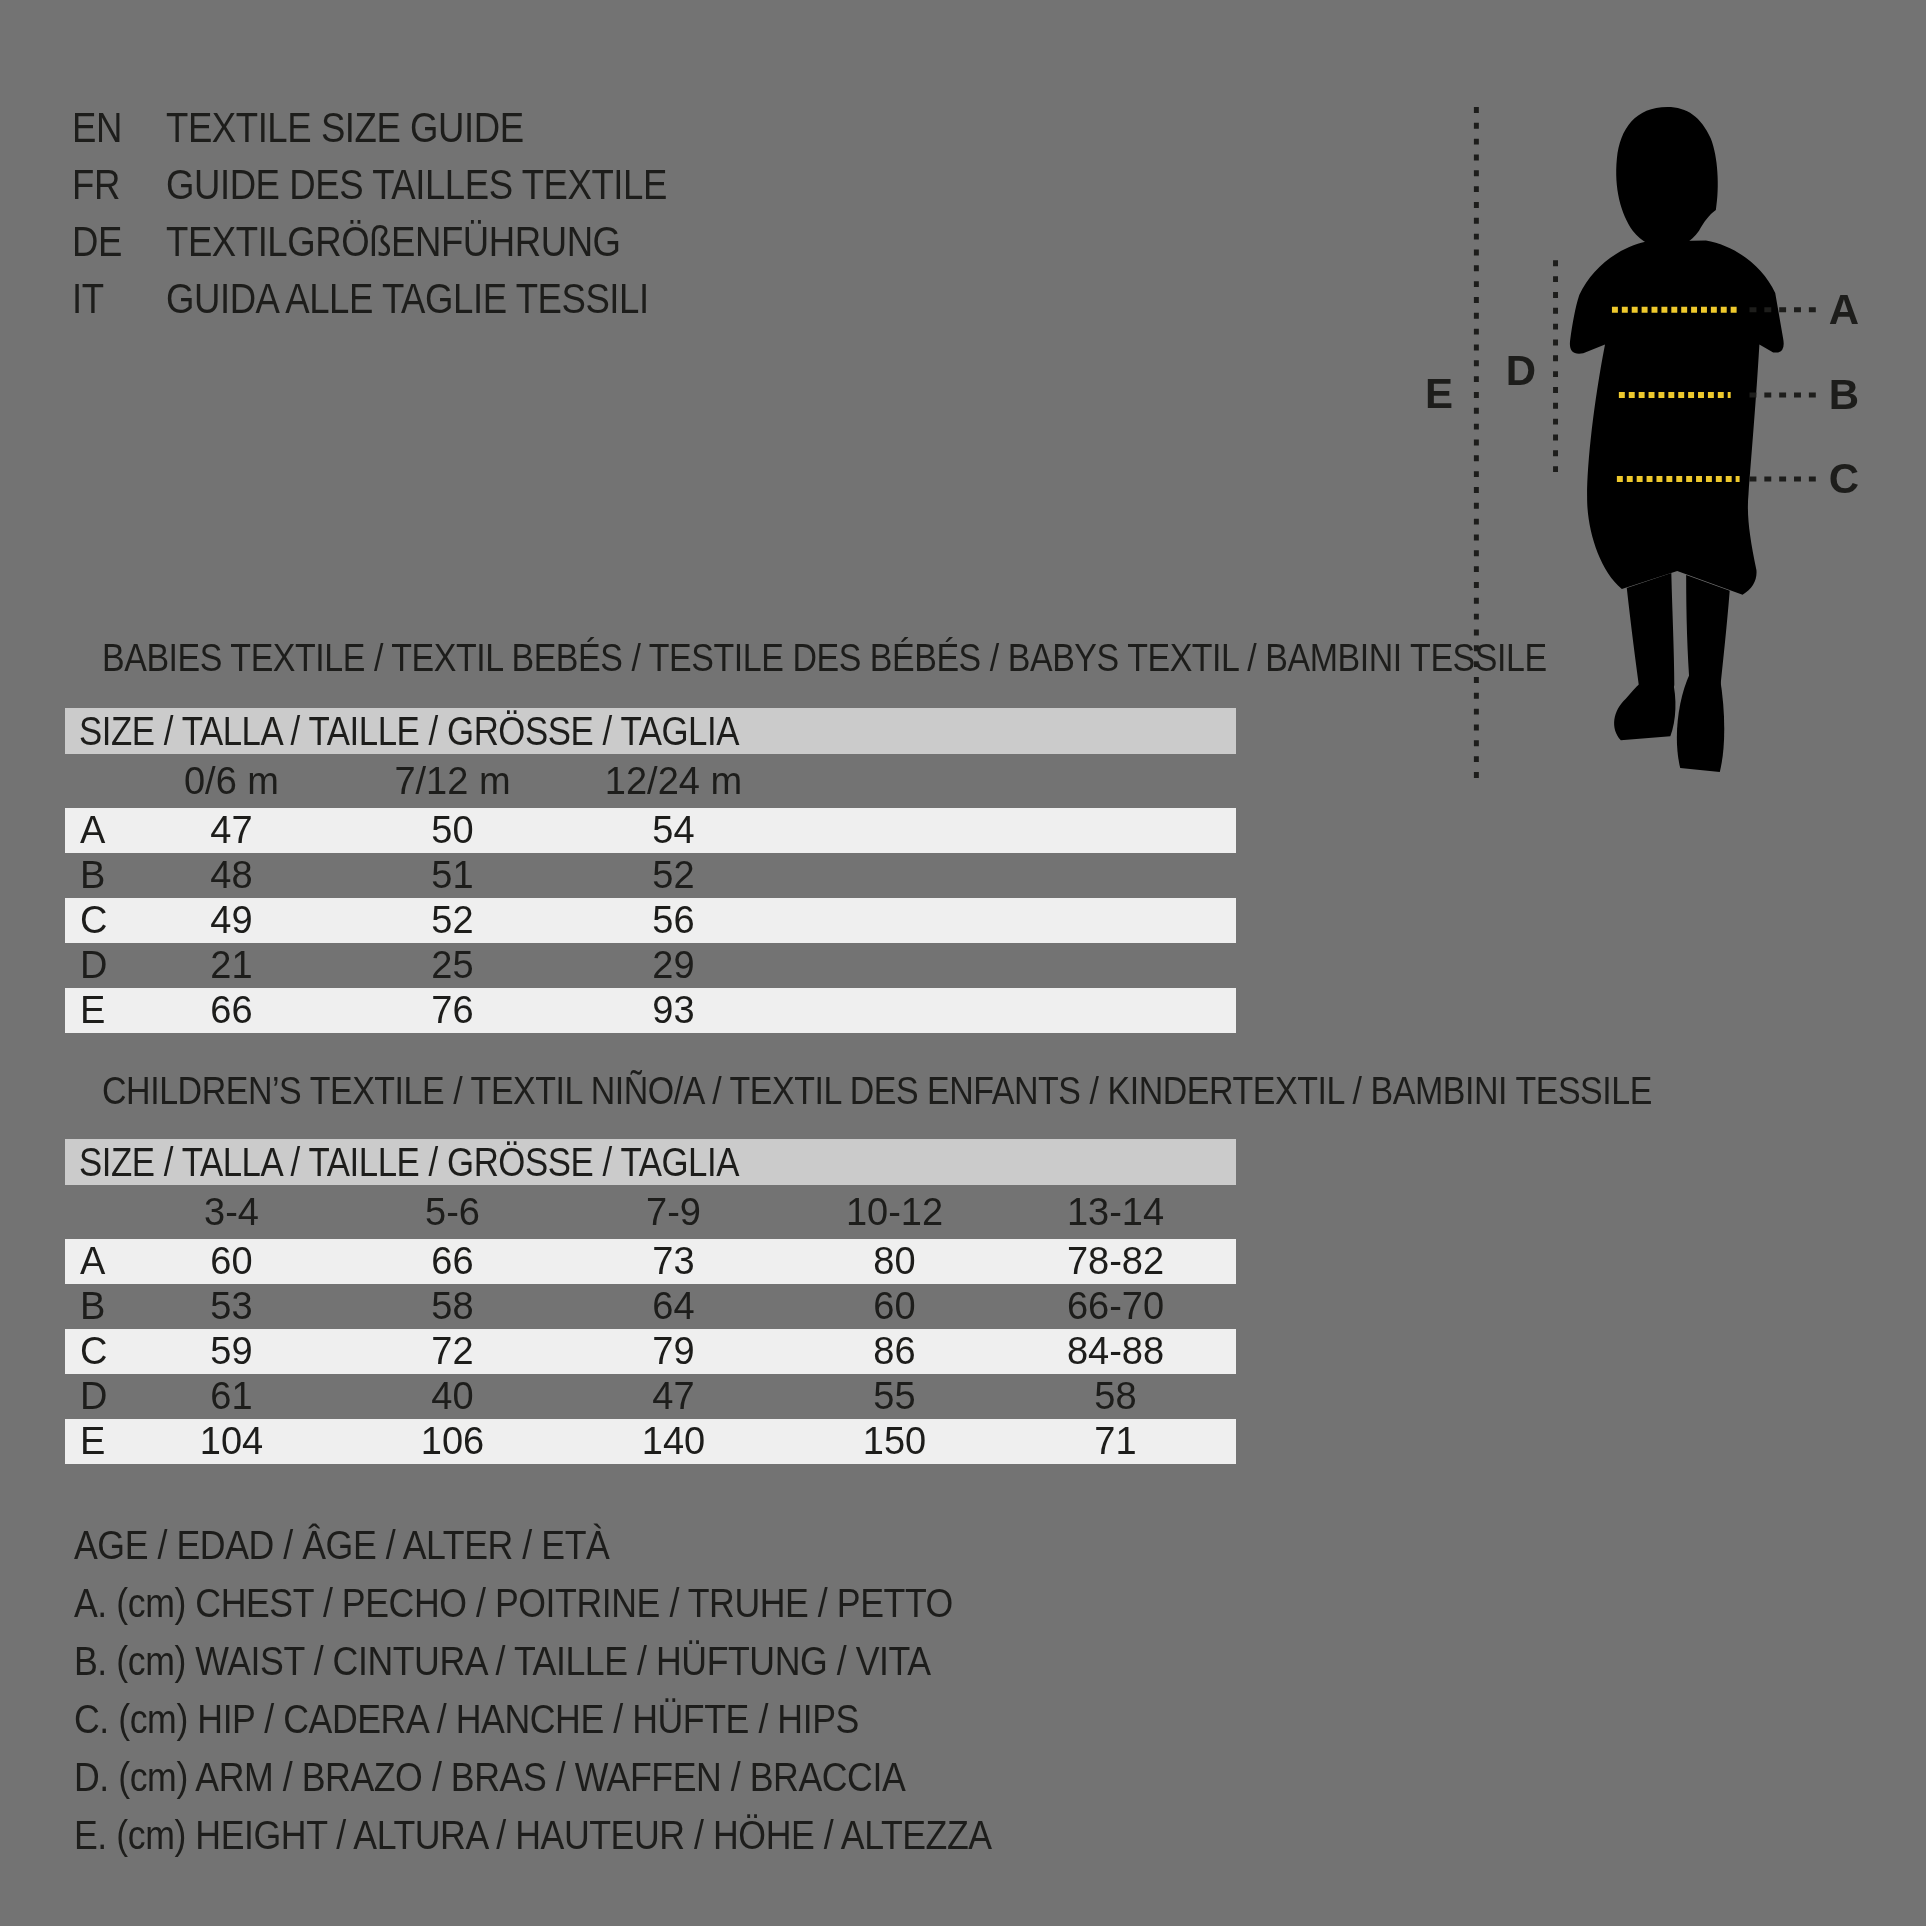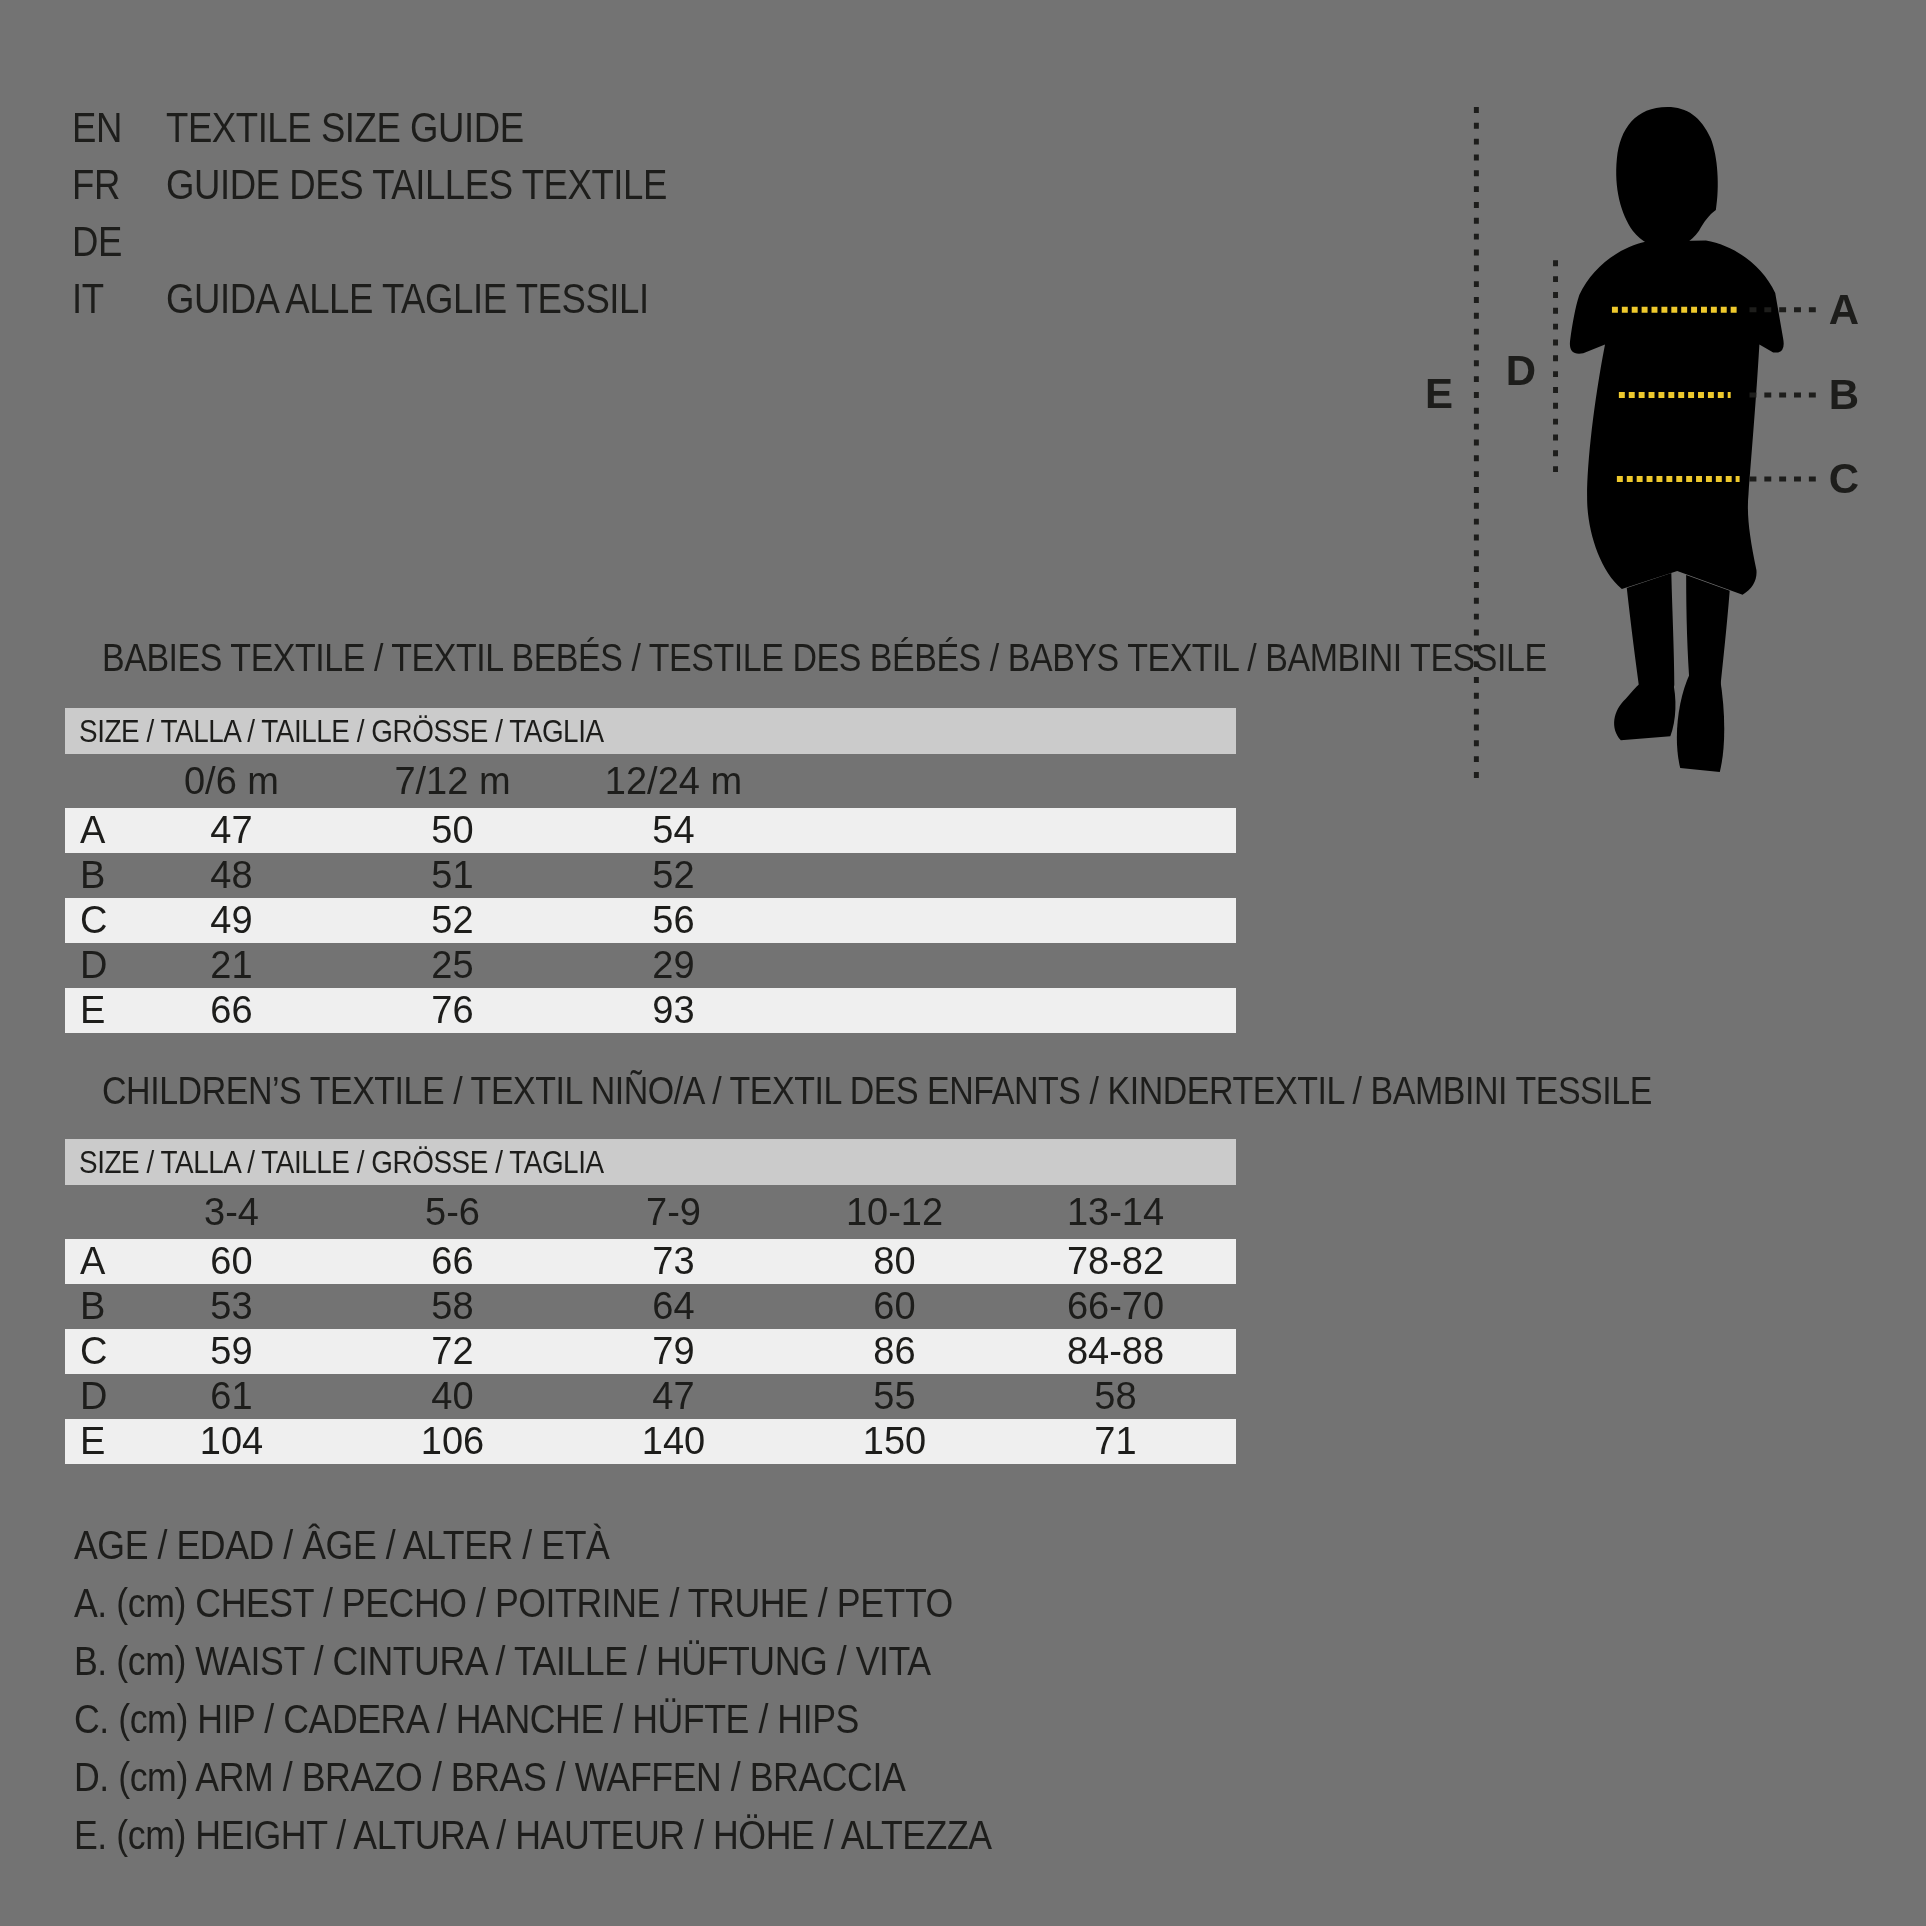--- a/index.html
+++ b/index.html
@@ -12,21 +12,21 @@
 
   
   #languages{position:absolute;left:72px;top:99px;}
   .lang-row{display:flex;height:57px;align-items:center;font-size:42px;}
   .lang-code{width:94px;flex:0 0 94px;}
   
   .section-title{position:absolute;left:74px;font-size:39px;white-space:nowrap;margin-left:28px;}
 
   
   .size-table{position:absolute;left:65px;width:1171px;}
-  .bar{height:46px;background:#cbcbcb;display:flex;align-items:center;padding-left:14px;font-size:32px;}
+  .bar{height:46px;background:#cbcbcb;display:flex;align-items:center;padding-left:14px;font-size:40px;}
   .trow{display:flex;height:45px;align-items:center;font-size:38px;}
   .trow.colhead{height:54px;}
   .trow.stripe{background:#efefef;}
   .rl{flex:0 0 56px;padding-left:15px;box-sizing:border-box;}
   .rc{flex:0 0 221px;text-align:center;}
 
   
   #legend{position:absolute;left:74px;top:1516px;}
   .legend-line{height:58px;line-height:58px;font-size:41px;white-space:nowrap;}
 
@@ -43,20 +43,21 @@
       <div class="lang-row">
         <span class="lang-code"><span class="cond">EN</span></span>
         <span><span class="cond">TEXTILE SIZE GUIDE</span></span>
       </div>
       <div class="lang-row">
         <span class="lang-code"><span class="cond">FR</span></span>
         <span><span class="cond">GUIDE DES TAILLES TEXTILE</span></span>
       </div>
       <div class="lang-row">
         <span class="lang-code"><span class="cond">DE</span></span>
+        <span><span class="cond">TEXTILGRÖßENFÜHRUNG</span></span>
       </div>
       <div class="lang-row">
         <span class="lang-code"><span class="cond">IT</span></span>
         <span><span class="cond">GUIDA ALLE TAGLIE TESSILI</span></span>
       </div>
     </div>
 
   <svg id="figure-svg" viewBox="0 0 480 720" aria-hidden="true">
 
     <line x1="61" y1="28" x2="61" y2="706" stroke="#1d1d1b" stroke-width="5" stroke-dasharray="6 10"></line>

